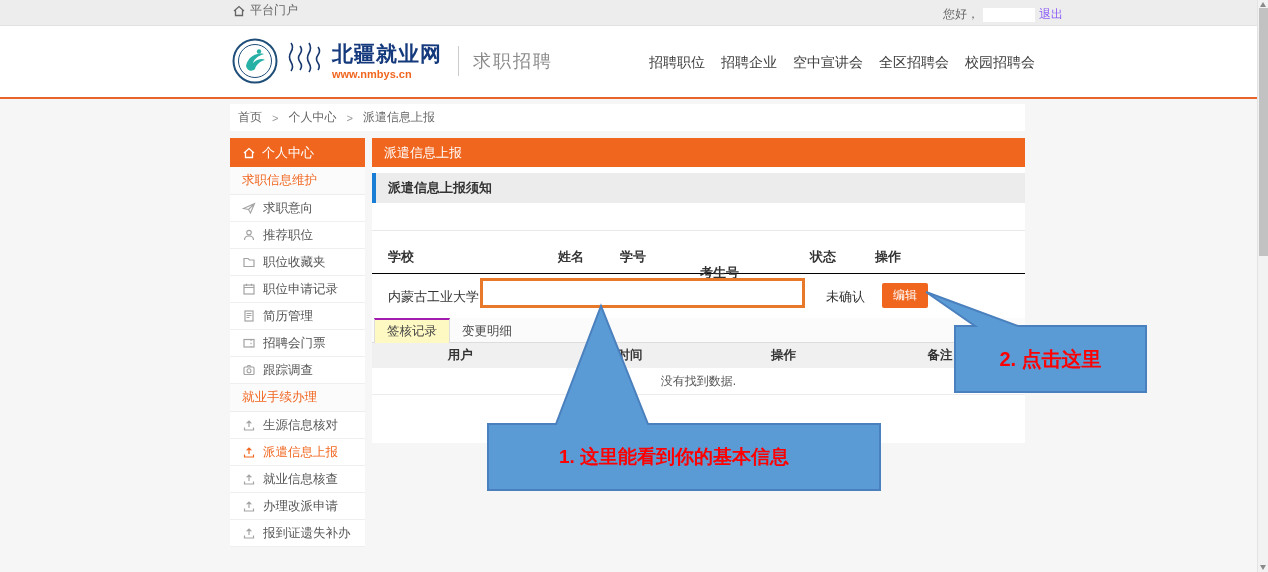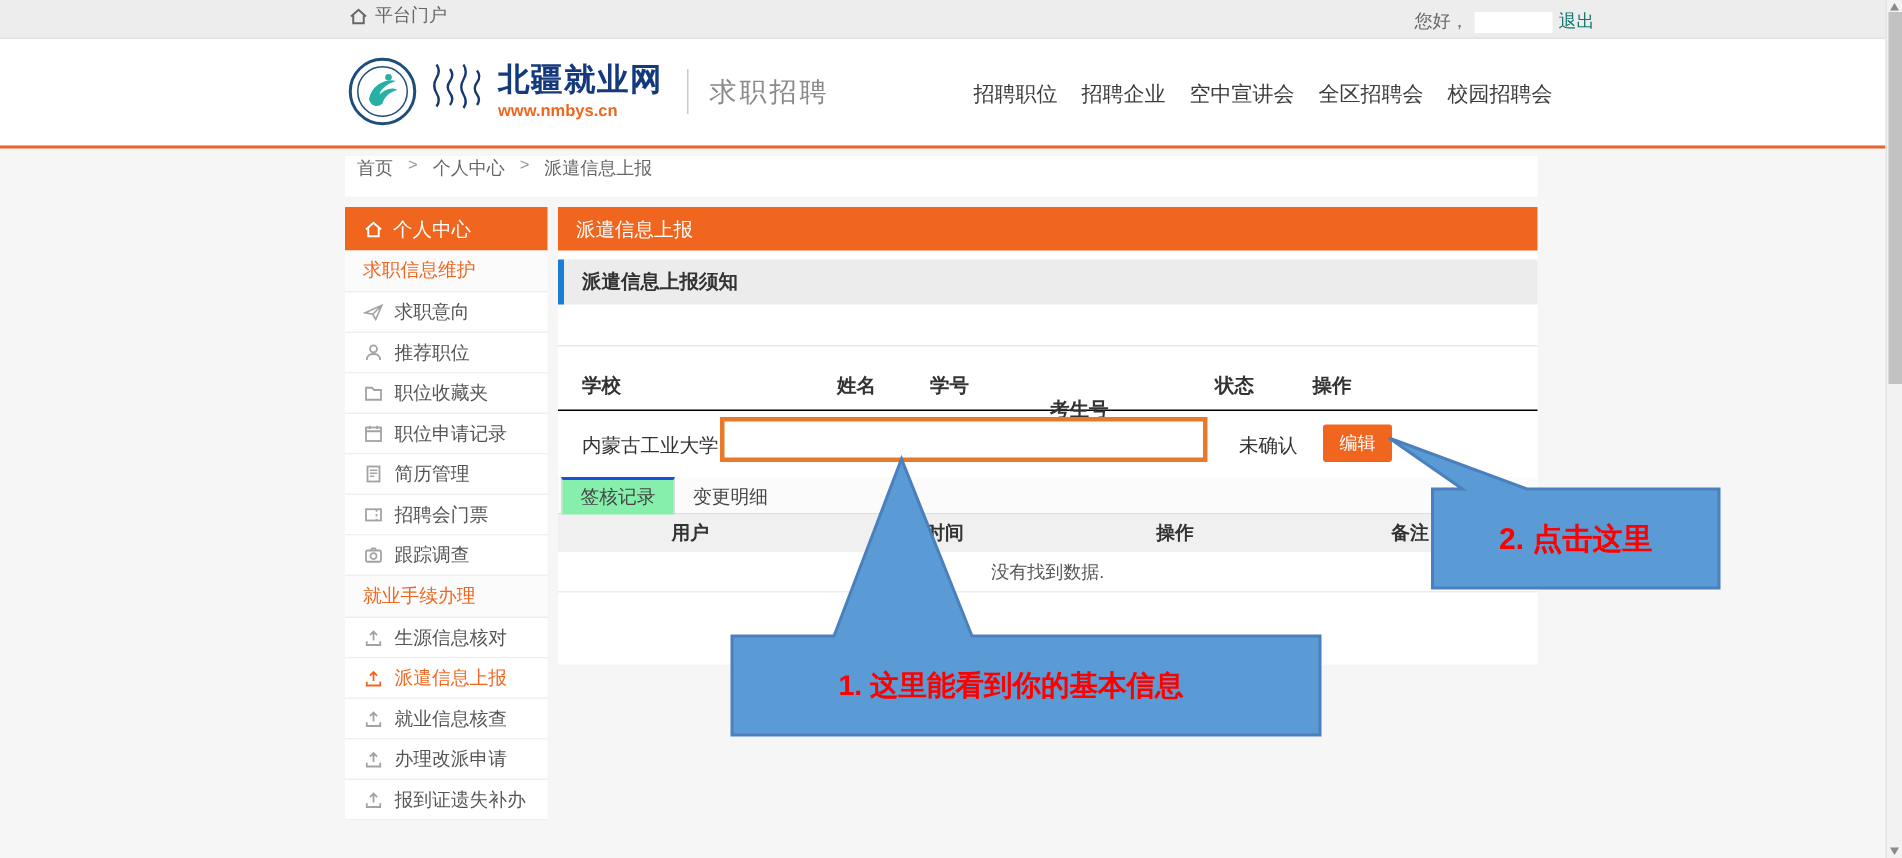--- a/index.html
+++ b/index.html
@@ -5,39 +5,39 @@
   * { margin:0; padding:0; box-sizing:border-box; }
   html,body { width:1268px; height:572px; overflow:hidden; background:#f6f6f6;
     font-family:"Liberation Sans", sans-serif; }
 
   
   .topbar { position:absolute; left:0; top:0; width:1268px; height:26px;
     background:#ededed; border-bottom:1px solid #e2e2e2; font-size:12px; color:#666; }
   .topbar-left { position:absolute; left:232px; top:2px; display:flex; align-items:center; gap:4px; cursor:pointer; }
   .topbar-right { position:absolute; left:943px; top:6px; display:flex; align-items:center; font-size:12px; }
   .redacted-name { display:inline-block; width:52px; height:14px; background:#fff; margin:0 4px; }
-  .logout { color:#0f766e; cursor:pointer; }
+  .logout { color:#8b5cf6; cursor:pointer; }
 
   
   .site-header { position:absolute; left:0; top:26px; width:1268px; height:71px; background:#fff; }
   .brand { position:absolute; left:232px; top:12px; display:flex; align-items:center; }
   .logo-circle { width:46px; height:46px; }
   .mong-script { margin-left:8px; height:44px; }
   .brand-text { margin-left:6px; display:flex; flex-direction:column; line-height:1.1; }
   .brand-name { font-size:21px; font-weight:bold; color:#14397c; letter-spacing:1px; }
   .brand-url { font-size:11px; font-weight:bold; color:#f0661f; margin-top:2px; }
   .brand-divider { width:1px; height:30px; background:#ccc; margin:0 14px 0 16px; }
   .brand-tagline { font-size:18px; color:#8a8a8a; letter-spacing:2px; }
   .main-nav { position:absolute; right:233px; top:28px; display:flex; gap:16px; font-size:14px; color:#3c3c3c; }
   .main-nav > div { cursor:pointer; }
   .orange-line { position:absolute; left:0; top:97px; width:1268px; height:2px; background:#e8642a; }
 
   
   .breadcrumb { position:absolute; left:230px; top:104px; width:795px; height:27px;
-    background:#fff; display:flex; align-items:flex-start; padding-left:8px; gap:10px;
+    background:#fff; display:flex; align-items:center; padding-left:8px; gap:10px;
     font-size:12px; color:#666; }
   .breadcrumb .crumb { cursor:pointer; }
   .breadcrumb .sep { color:#999; font-size:11px; }
 
   
   .sidebar { position:absolute; left:230px; top:138px; width:135px; }
   .sb-title { height:29px; background:#f0661f; color:#fff; display:flex; align-items:center;
     gap:6px; padding-left:12px; font-size:13px; }
   .sb-group-header { height:28px; background:#fbfbfb; border-bottom:1px solid #ededed;
     display:flex; align-items:center; padding-left:12px; font-size:12.5px; color:#f0661f; }
@@ -63,21 +63,21 @@
   .info-table-row { position:relative; height:42px; font-size:13px; color:#333; }
   .cell-school { position:absolute; left:16px; top:14px; }
   .redacted-box { position:absolute; left:108px; top:4px; width:325px; height:30px;
     background:#fff; border:3px solid #e8792a; }
   .cell-status { position:absolute; left:454px; top:14px; }
   .edit-btn { position:absolute; left:510px; top:9px; background:#f0661f; color:#fff;
     font-size:12px; padding:4px 11px; border:none; border-radius:2px; cursor:pointer; }
 
   .tabs { display:flex; height:25px; border-bottom:1px solid #ddd; background:#fbfbfb; padding-left:2px; margin-top:2px; }
   .tab { height:25px; display:flex; align-items:center; padding:0 12px; font-size:12.5px; color:#444; cursor:pointer; }
-  .tab.active { background:#86efac; border:1px solid #ddd; border-top:2px solid #1d4ed8; border-bottom:none; position:relative; top:0; }
+  .tab.active { background:#fef9c3; border:1px solid #ddd; border-top:2px solid #a21caf; border-bottom:none; position:relative; top:0; }
   .tab.inactive { border-top:2px solid transparent; }
 
   .records-head { display:flex; height:25px; background:#f0f0f0; align-items:center;
     font-size:12.5px; font-weight:bold; color:#333; }
   .records-head > div { text-align:center; }
   .rc1{width:27%;} .rc2{width:25%;} .rc3{width:22%;} .rc4{width:26%;}
   .records-empty { height:27px; display:flex; align-items:center; justify-content:center;
     font-size:12px; color:#555; border-bottom:1px solid #ececec; }
 
   

